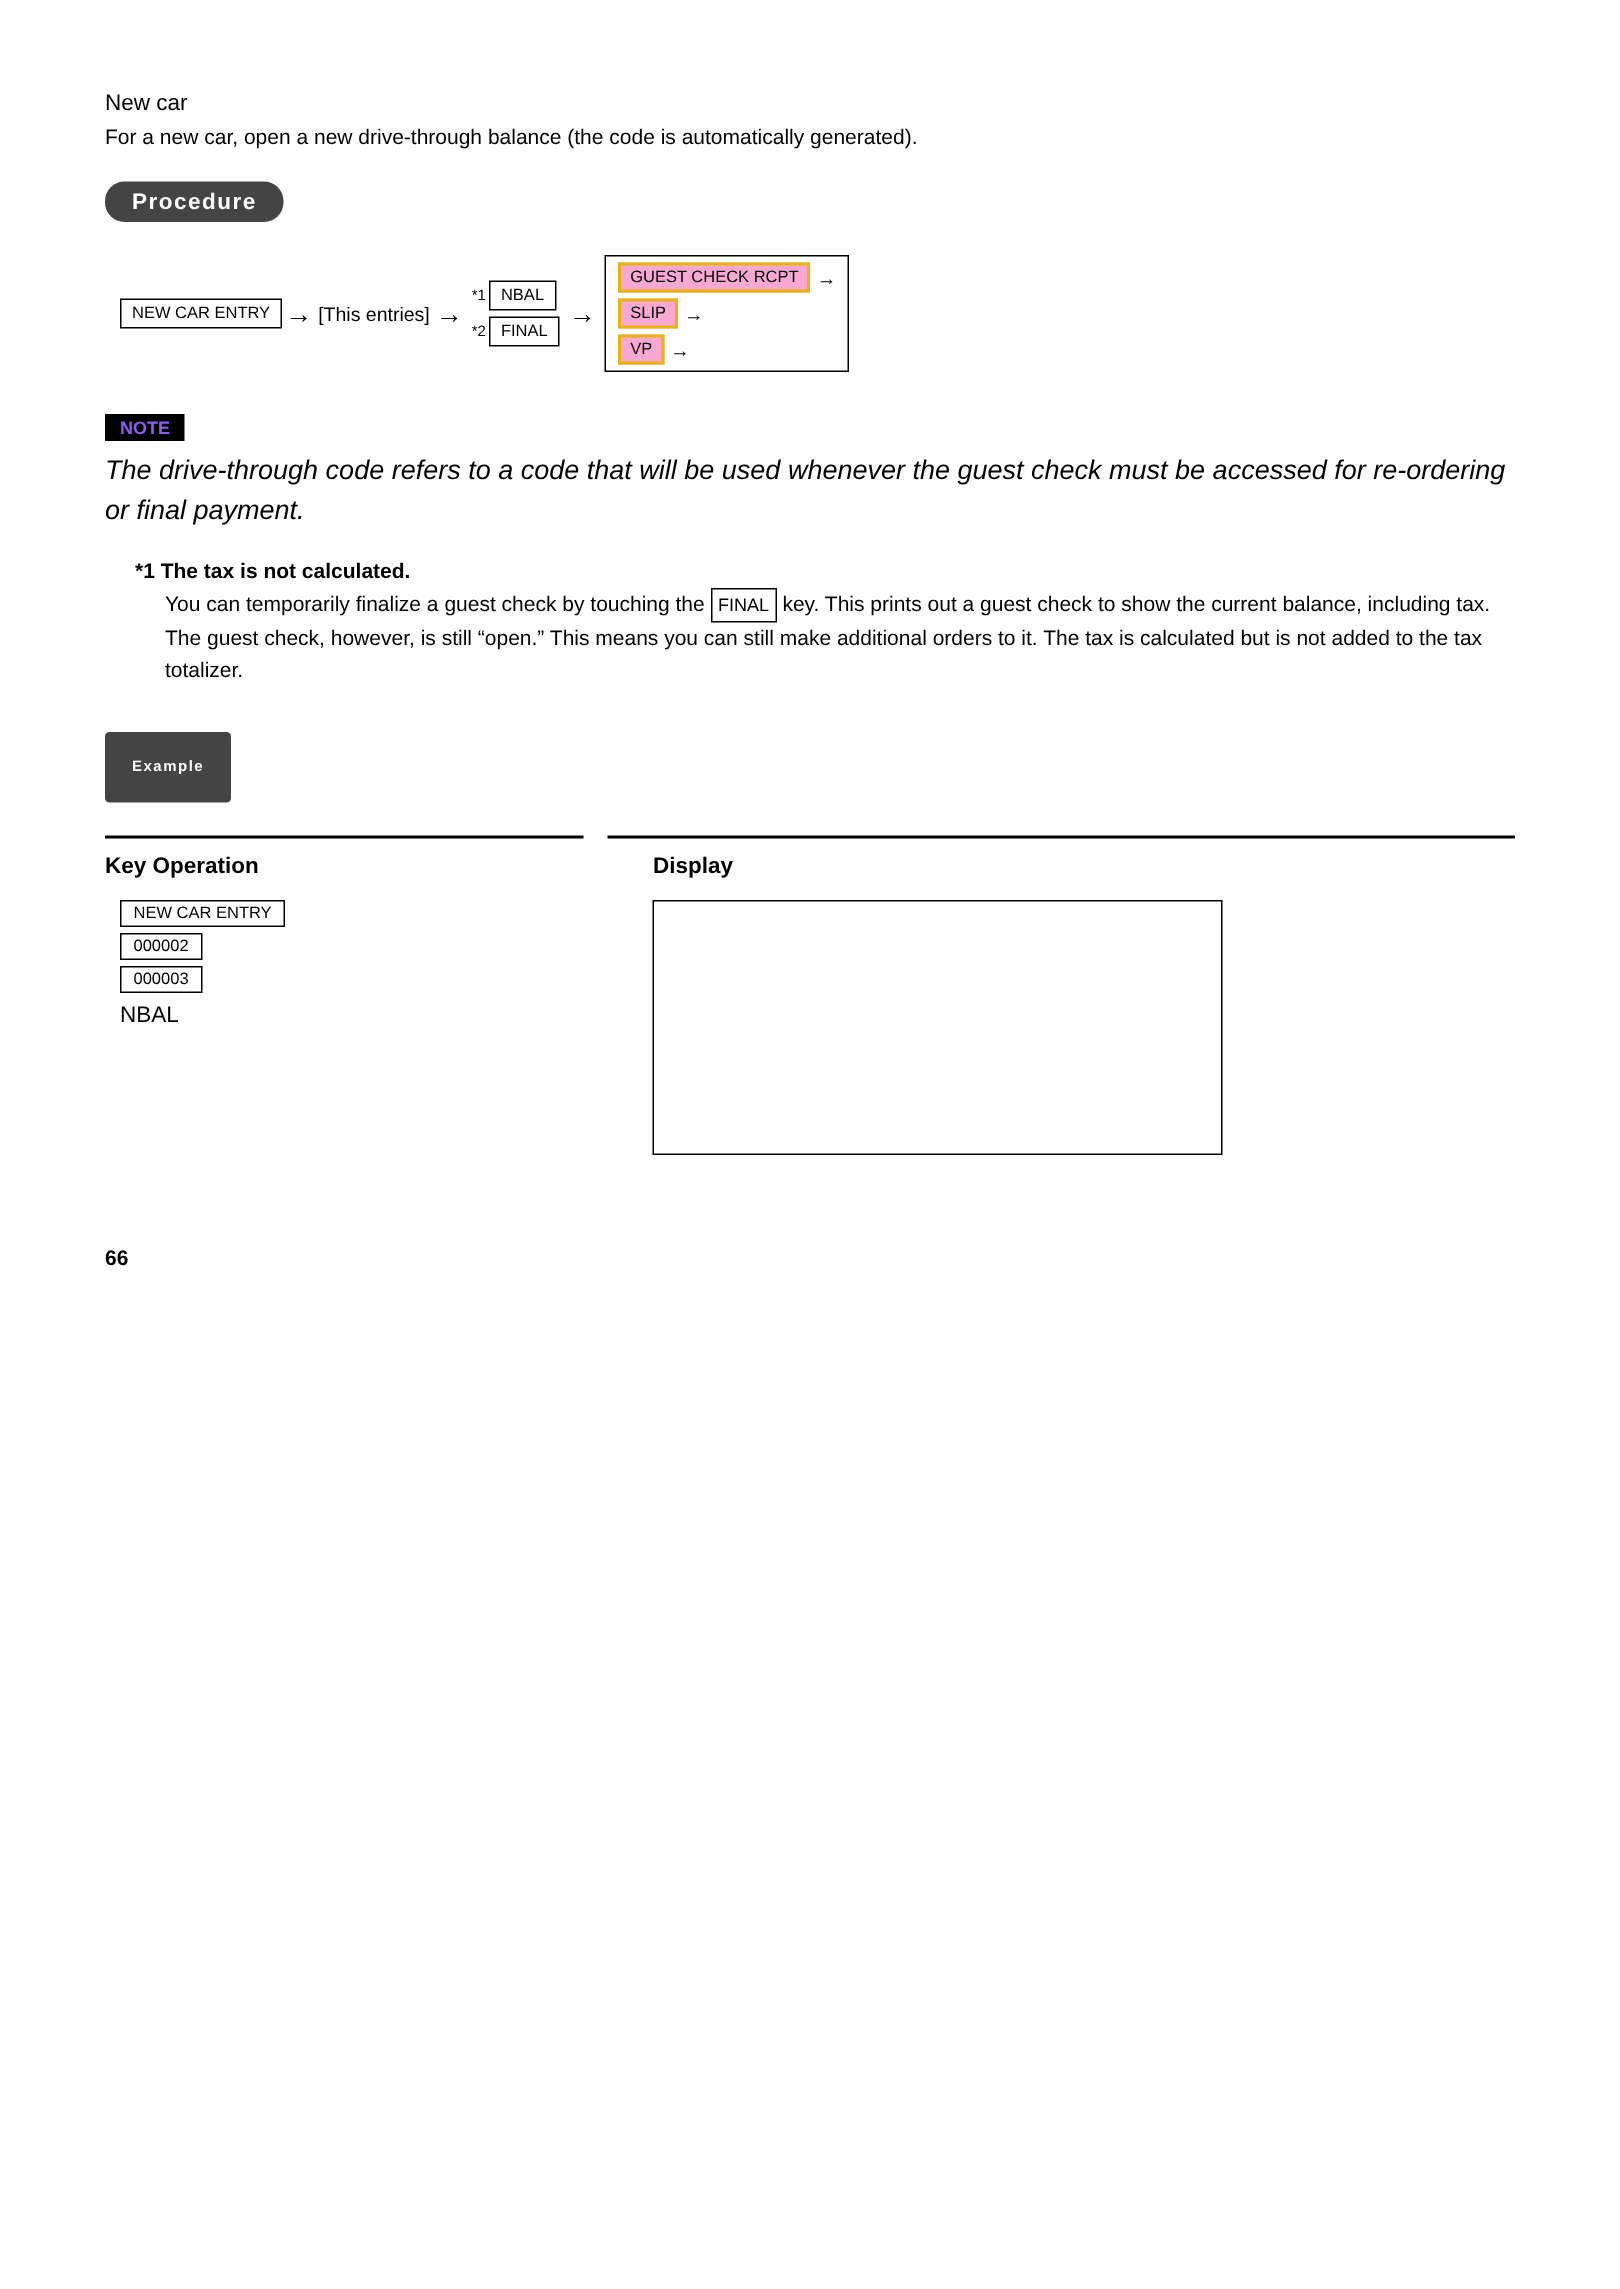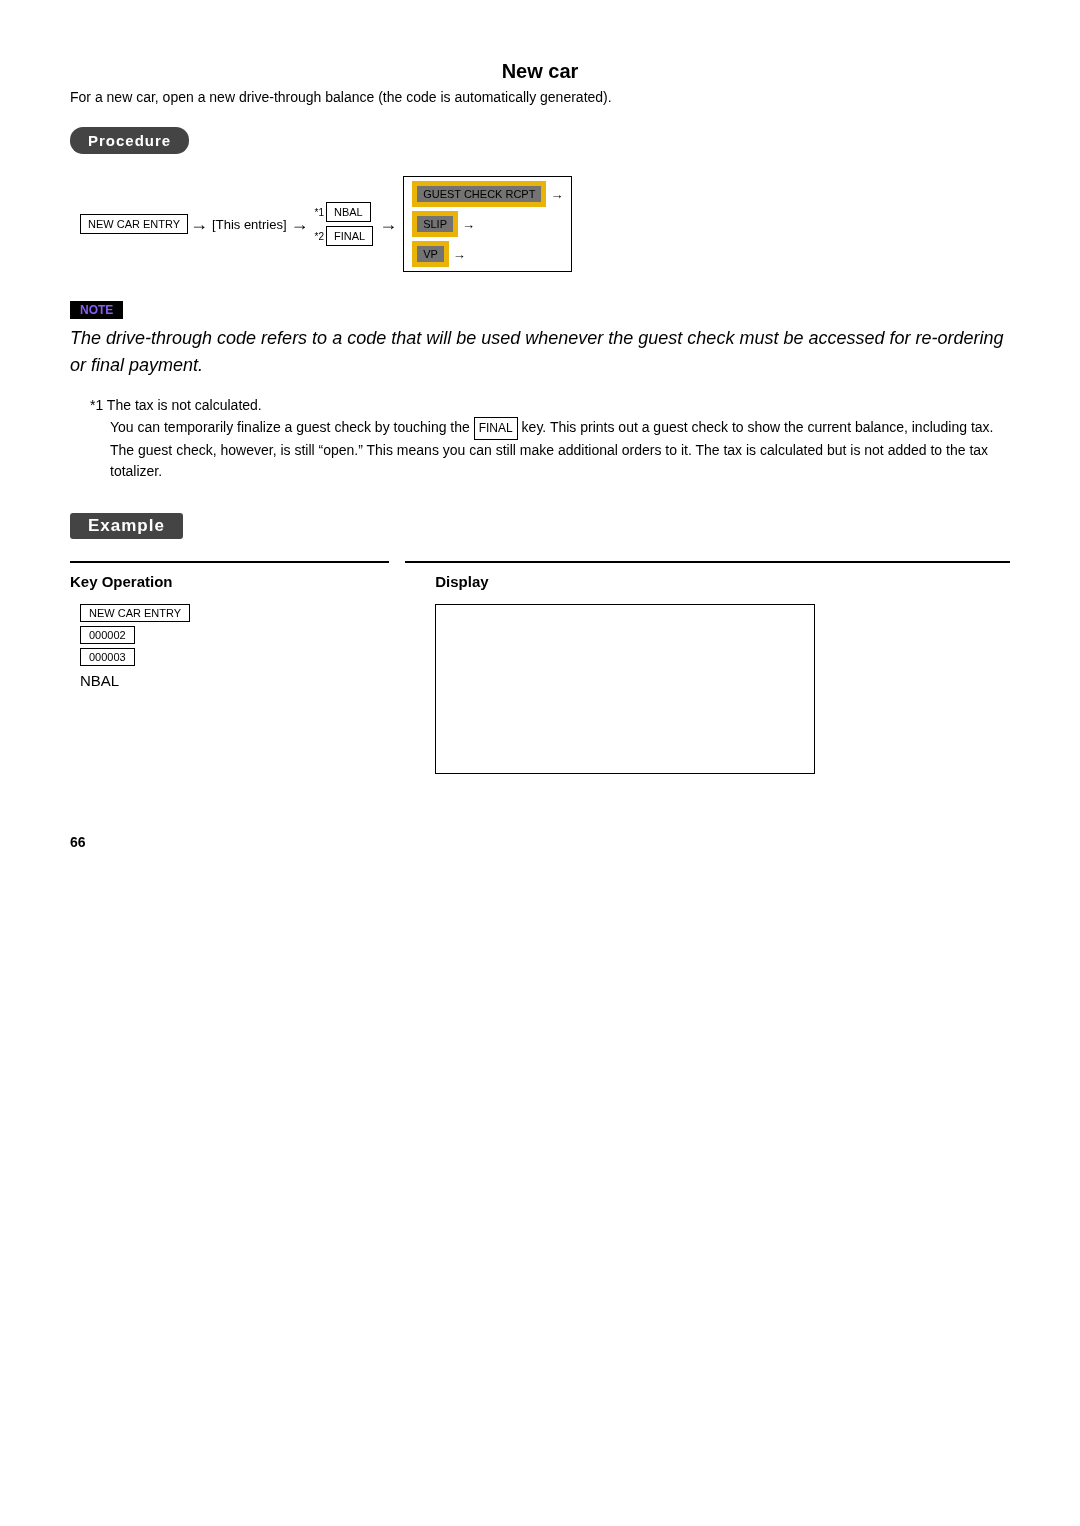--- a/index.html
+++ b/index.html
@@ -7,24 +7,23 @@
       background: #fff;
       font-family: Arial, sans-serif;
       font-size: 15px;
       color: #000;
       width: 1080px;
       min-height: 1526px;
       padding: 60px 70px 60px 70px;
     }
 
     .new-car-title {
-      font-weight: bold;
-      font-size: 20px;
+      font-weight: normal;
+      font-size: 15px;
       margin-bottom: 6px;
-      text-align: center;
     }
 
     .new-car-desc {
       font-size: 14px;
       margin-bottom: 22px;
     }
 
     .procedure-badge {
       background: #444;
       color: #fff;
@@ -85,24 +84,24 @@
     }
 
     .flow-right-item {
       display: flex;
       align-items: center;
       font-size: 11px;
       white-space: nowrap;
     }
 
     .flow-right-item .flow-box-inner {
-      border: 5px solid #eab308;
+      border: 2px solid #eab308;
       padding: 2px 6px;
       font-size: 11px;
-      background: #737373;
+      background: #f9a8d4;
     }
 
     .flow-right-arrow {
       margin-left: 4px;
       font-size: 13px;
     }
 
     .item-entries-text {
       font-size: 13px;
       margin: 0 2px;
@@ -130,20 +129,21 @@
     }
 
     
     .numbered-notes {
       margin: 14px 0 0 20px;
       font-size: 14px;
     }
 
     .numbered-note {
       margin-bottom: 4px;
+      font-weight: bold;
     }
 
     .numbered-note-detail {
       margin-left: 20px;
       margin-top: 4px;
       line-height: 1.55;
       font-size: 14px;
     }
 
     .inline-key-box {
@@ -151,22 +151,22 @@
       padding: 1px 4px;
       font-size: 12px;
       display: inline-block;
     }
 
     
     .example-badge {
       background: #444;
       color: #fff;
       display: inline-block;
-      padding: 3px 18px;
-      font-size: 17px;
+      padding: 18px 18px;
+      font-size: 10px;
       font-weight: bold;
       letter-spacing: 1px;
       margin-bottom: 22px;
       margin-top: 30px;
       border-radius: 3px;
     }
 
     .example-table-area {
       display: flex;
       flex-direction: row;

